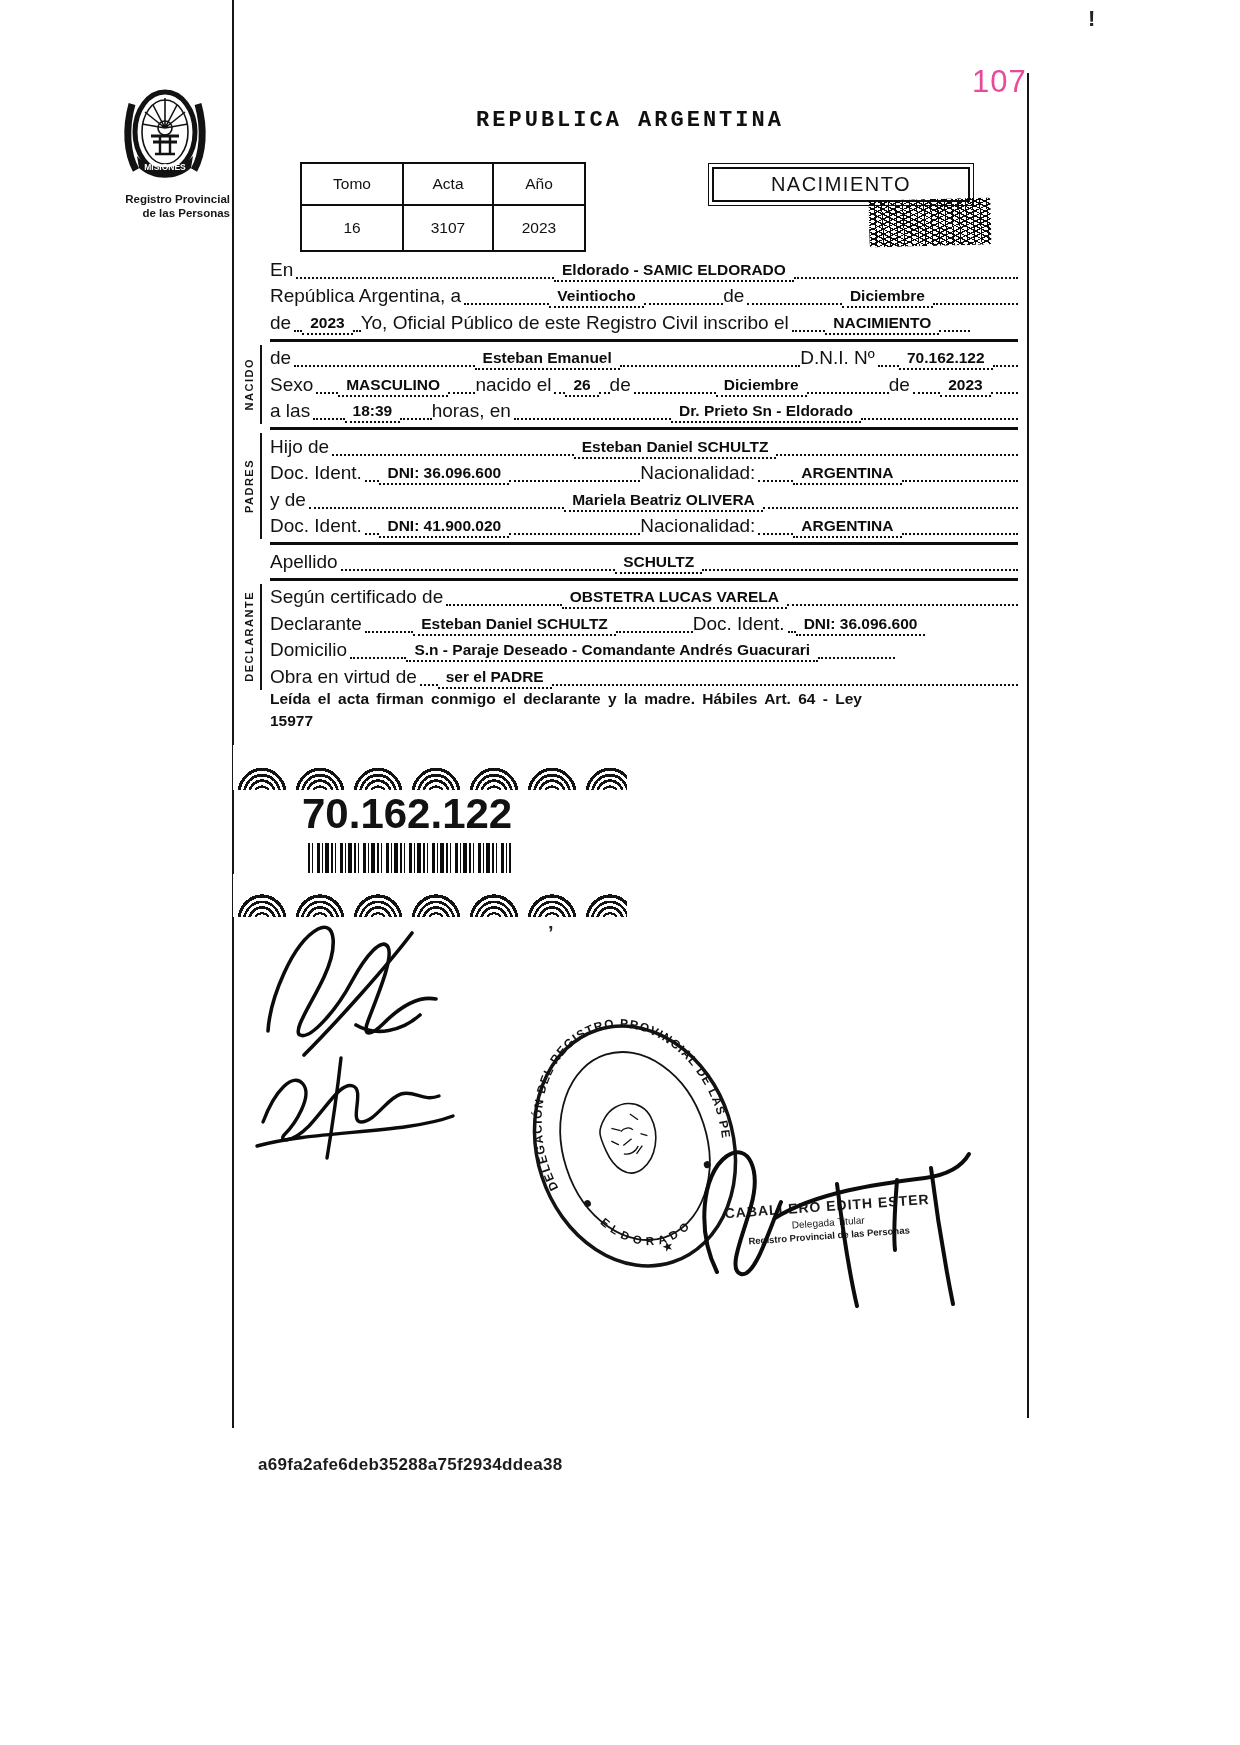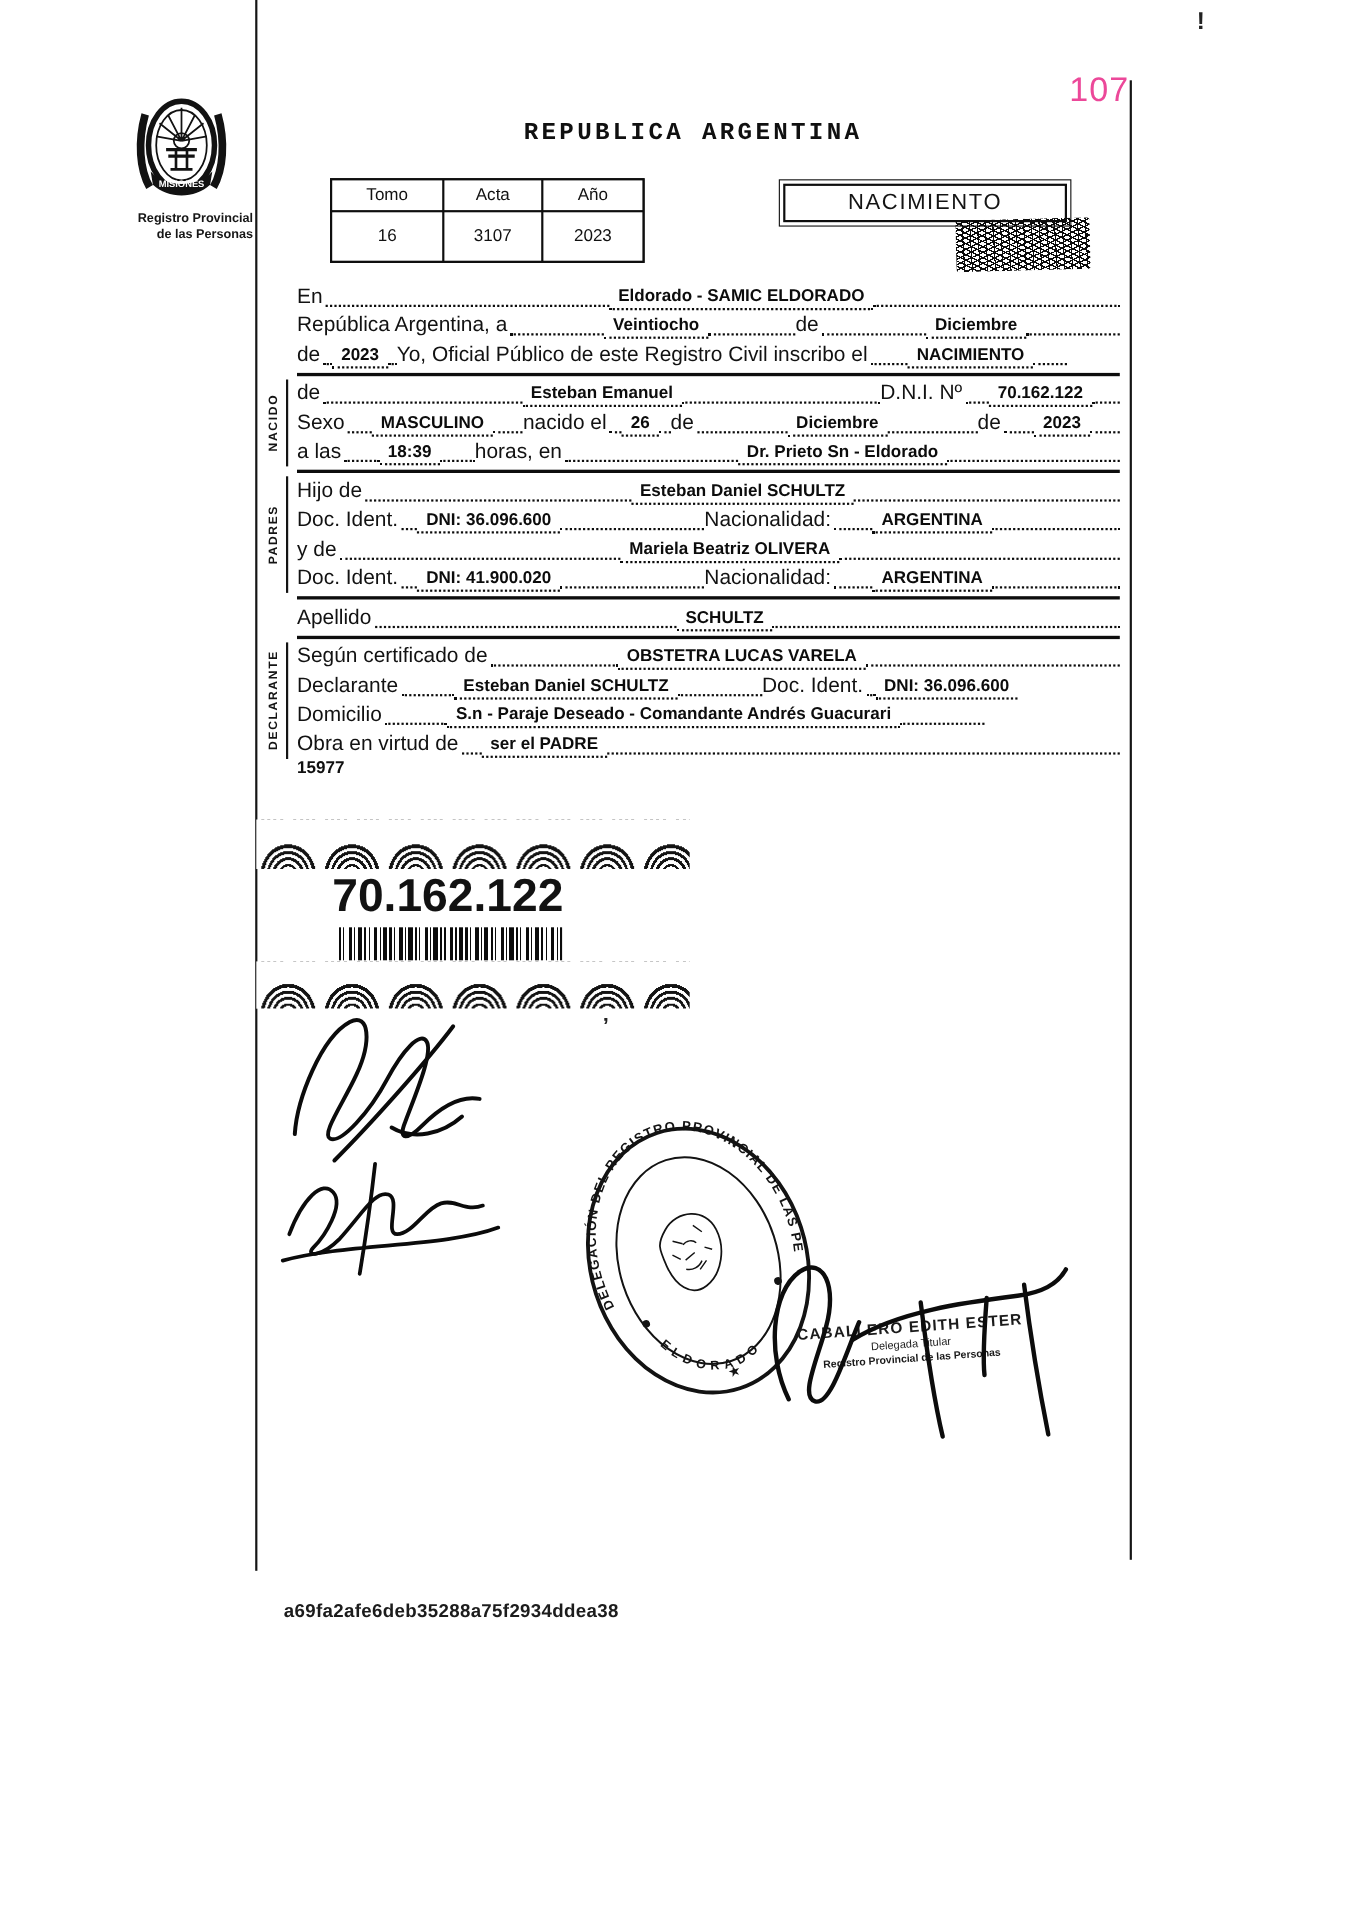--- a/index.html
+++ b/index.html
@@ -21,21 +21,21 @@
   
   #doc-title{left:390px;top:108px;width:480px;text-align:center;
     font-family:"Liberation Mono","DejaVu Sans Mono",monospace;
     font-weight:700;font-size:22px;letter-spacing:3px;color:#101010;}
 
   
   #record-table{left:300px;top:162px;display:grid;grid-template-columns:100px 88px 90px;
     border:2.5px solid #0e0e0e;background:#0e0e0e;grid-gap:2px;}
   .rec-cell{background:#fff;display:flex;align-items:center;justify-content:center;
     font-size:15.5px;color:#111;}
-  .rec-head{height:27px;}
+  .rec-head{height:40px;}
   .rec-val{height:44px;}
 
   
   #record-type-box{left:712px;top:167px;width:254px;height:31px;border:2.5px solid #0d0d0d;
     outline:1.5px solid #0d0d0d;outline-offset:3px;
     display:flex;align-items:center;justify-content:center;
     font-size:20px;letter-spacing:1.5px;color:#141414;background:#fff;}
 
   
   #hatch-stamp{left:869px;top:199px;width:122px;height:47px;transform:rotate(-1.5deg);
@@ -315,20 +315,21 @@
           <span class="lbl">Obra en virtud de</span>
           <span class="fill" style="flex-grow: 0.05;"></span>
           <span class="val">ser el PADRE</span>
           <span class="fill" style="flex-grow: 1.3;"></span>
         </div>
       </div>
     </div>
   </div>
 
 <div class="abs" id="closing">
+  <div>Leída el acta firman conmigo el declarante y la madre. Hábiles  Art. 64 - Ley</div>
   <div>15977</div>
 </div>
 
 <div class="abs guilloche" id="guilloche-top"></div>
 <div class="abs" id="dni-large">70.162.122</div>
 <div class="abs" id="barcode"></div>
 <div class="abs guilloche" id="guilloche-bottom"></div>
 
 <svg class="abs" style="left:240px;top:903px;" width="208" height="158" viewBox="0 0 208 158">
   <g fill="none" stroke="#0b0b0b" stroke-width="3.6" stroke-linecap="round">

